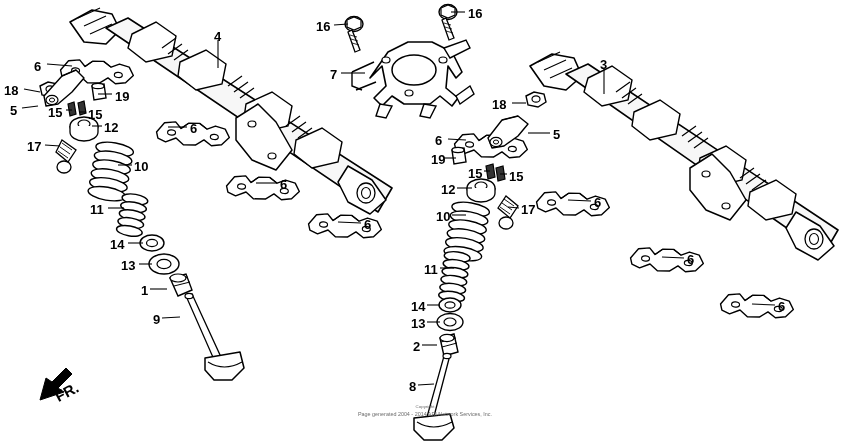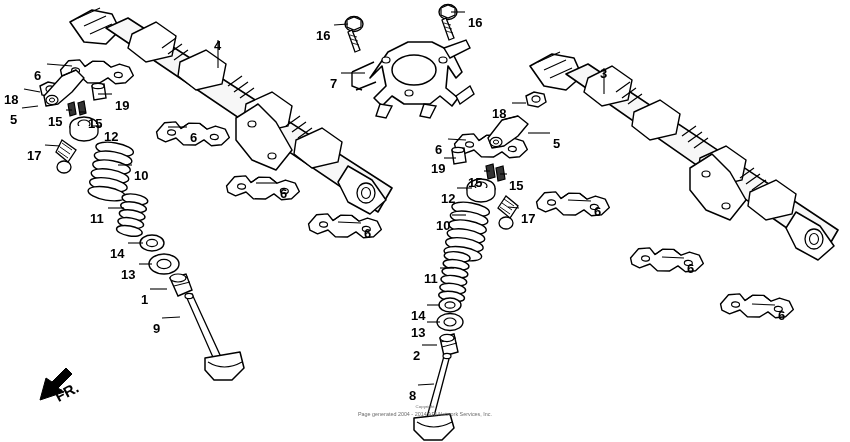--- a/index.html
+++ b/index.html
@@ -2,21 +2,21 @@
 <html><head>
 <meta charset="utf-8">
 <style>
   html,body{margin:0;padding:0;background:#fff;}
   body{width:850px;height:442px;overflow:hidden;
        font-family:"Liberation Sans",sans-serif;color:#000;}
   #stage{position:relative;width:850px;height:442px;background:#fff;}
   #art{position:absolute;left:0;top:0;width:850px;height:442px;}
   .lbl{position:absolute;font-family:"Liberation Sans",sans-serif;
        font-weight:700;font-size:13px;line-height:13px;color:#000;
-       white-space:nowrap;margin-top:9px;}
+       white-space:nowrap;}
   #fr-text{position:absolute;font-family:"Liberation Sans",sans-serif;
        font-weight:700;font-size:15px;color:#000;
        transform:rotate(-28deg);transform-origin:left bottom;white-space:nowrap;}
   .foot{position:absolute;font-family:"Liberation Sans",sans-serif;
         color:#6d6d6d;white-space:nowrap;text-align:center;}
   #foot1{font-size:4.4px;left:0;width:850px;top:404px;}
   #foot2{font-size:5.4px;left:0;width:850px;top:411px;}
 </style>
 </head>
 <body>

